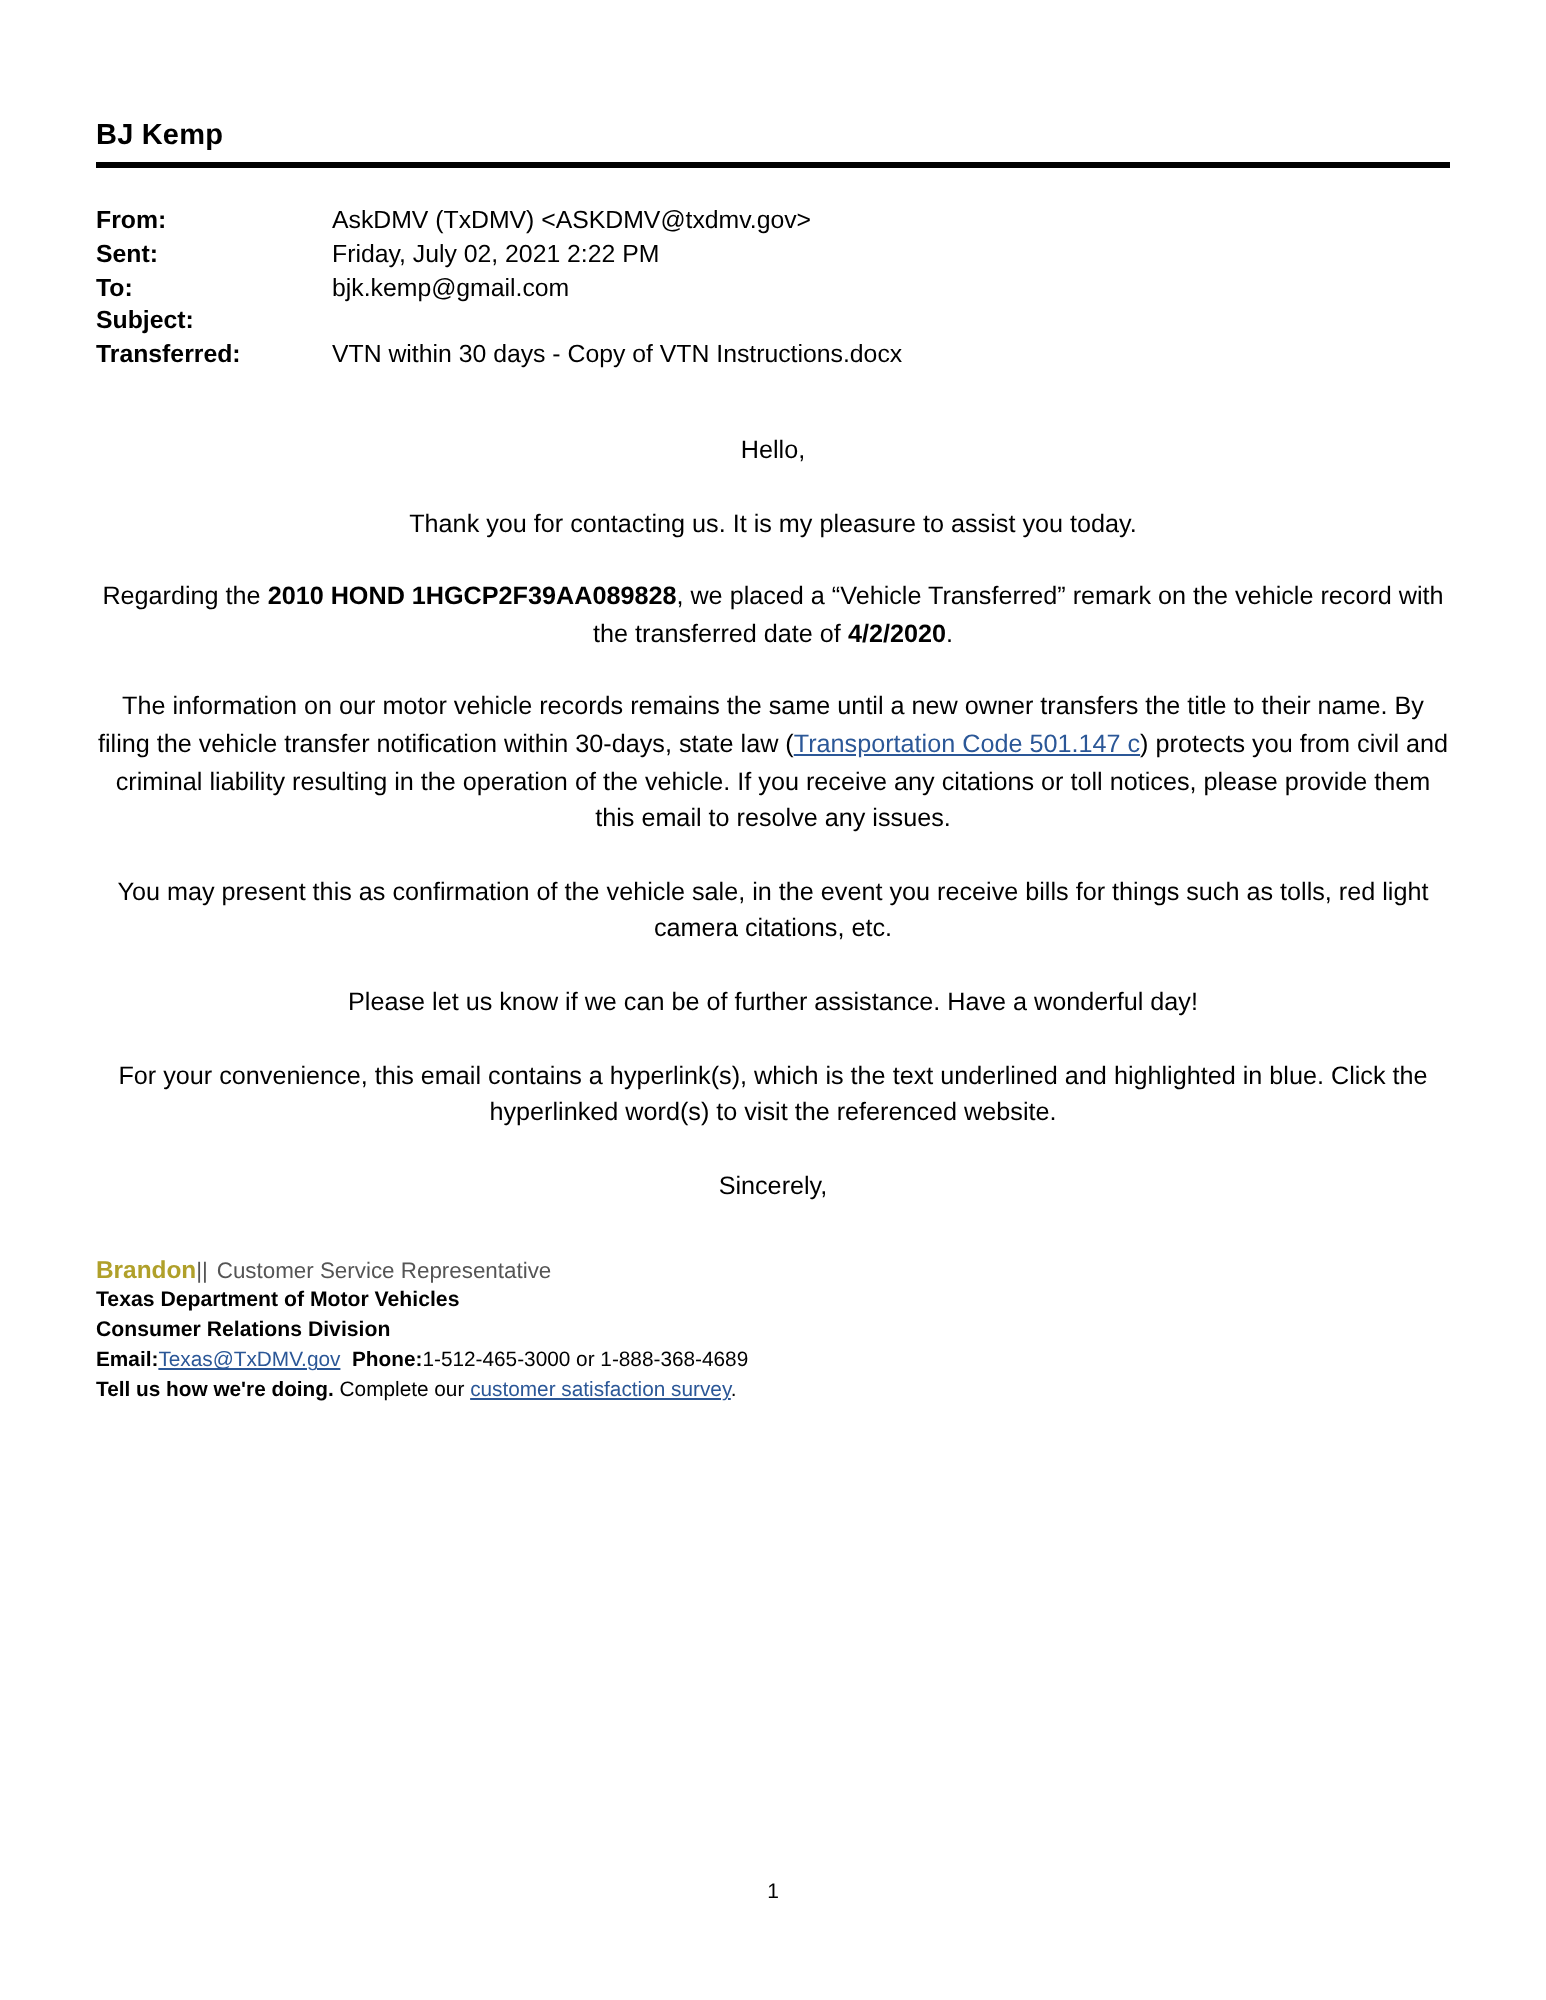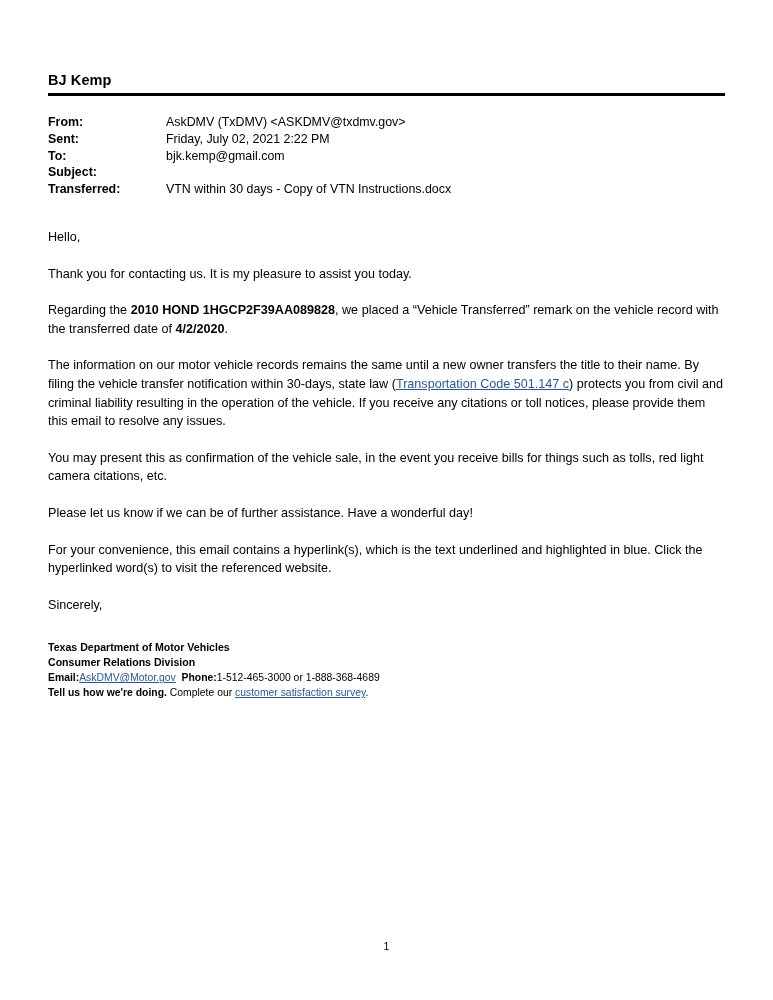--- a/index.html
+++ b/index.html
@@ -13,21 +13,21 @@
     font-family: "Liberation Sans", sans-serif;
     color: #000000;
     position: relative;
     overflow: hidden;
   }
   .page {
     position: relative;
     width: 773px;
     height: 1000px;
     box-sizing: border-box;
-    padding: 12px 48px;
+    padding: 0 48px;
   }
   .doc-title {
     font-size: 14.5px;
     font-weight: bold;
     padding-top: 60px;
     letter-spacing: 0.1px;
   }
   .title-rule {
     border-bottom: 3px solid #000;
     margin-top: 5px;
@@ -49,21 +49,21 @@
   .hdr-value {
     flex: 1 1 auto;
   }
   .body-block {
     margin-top: 30px;
   }
   p.para {
     font-size: 12.6px;
     line-height: 18.6px;
     margin: 0 0 18px 0;
-    text-align: left;
+    text-align: center;
   }
   .b {
     font-weight: bold;
     margin-top: 45px;
   }
   a.link {
     color: #2b5797;
     text-decoration: underline;
   }
   .sig {
@@ -152,24 +152,27 @@
 
     <p class="para">Please let us know if we can be of further assistance.  Have a wonderful day!</p>
 
     <p class="para">For your convenience, this email contains a hyperlink(s), which is the text underlined and highlighted in blue.  Click the hyperlinked word(s) to visit the referenced website.</p>
 
     <p class="para">Sincerely,</p>
 
   </div>
 
   <div class="sig">
+    <div>
+      <span class="sig-name">Brandon</span><span class="sig-role">||</span> <span class="sig-role">Customer Service Representative</span>
+    </div>
     <div class="sig-line">Texas Department of Motor Vehicles</div>
     <div class="sig-line">Consumer Relations Division</div>
     <div class="sig-contact">
-      <span class="lbl">Email:</span><a class="sig-link" href="#">AskDMV@Motor.gov</a>&nbsp; <span class="lbl">Phone:</span><span>1-512-465-3000 or 1-888-368-4689</span>
+      <span class="lbl">Email:</span><a class="sig-link" href="#">Texas@TxDMV.gov</a>&nbsp; <span class="lbl">Phone:</span><span>1-512-465-3000 or 1-888-368-4689</span>
     </div>
     <div class="sig-contact">
       <span class="lbl">Tell us how we're doing.</span><span> Complete our </span><a class="sig-link" href="#">customer satisfaction survey</a><span>.</span>
     </div>
   </div>
 
   <div class="page-number">1</div>
 
 </div>
 

